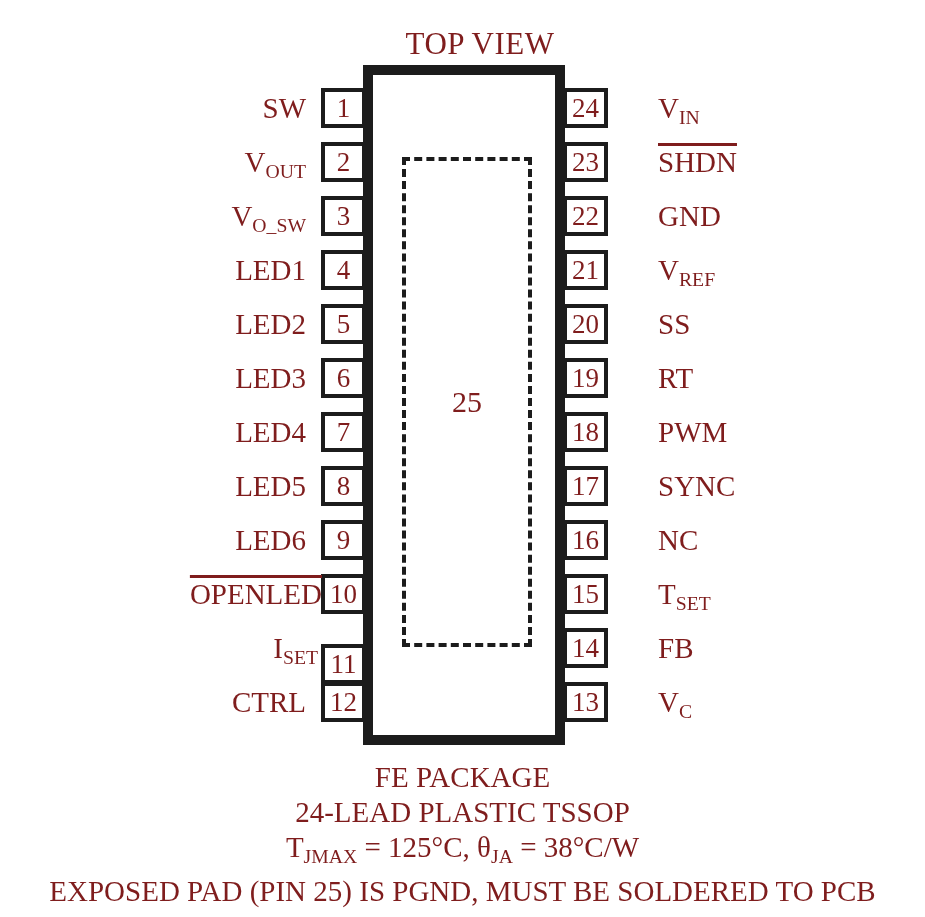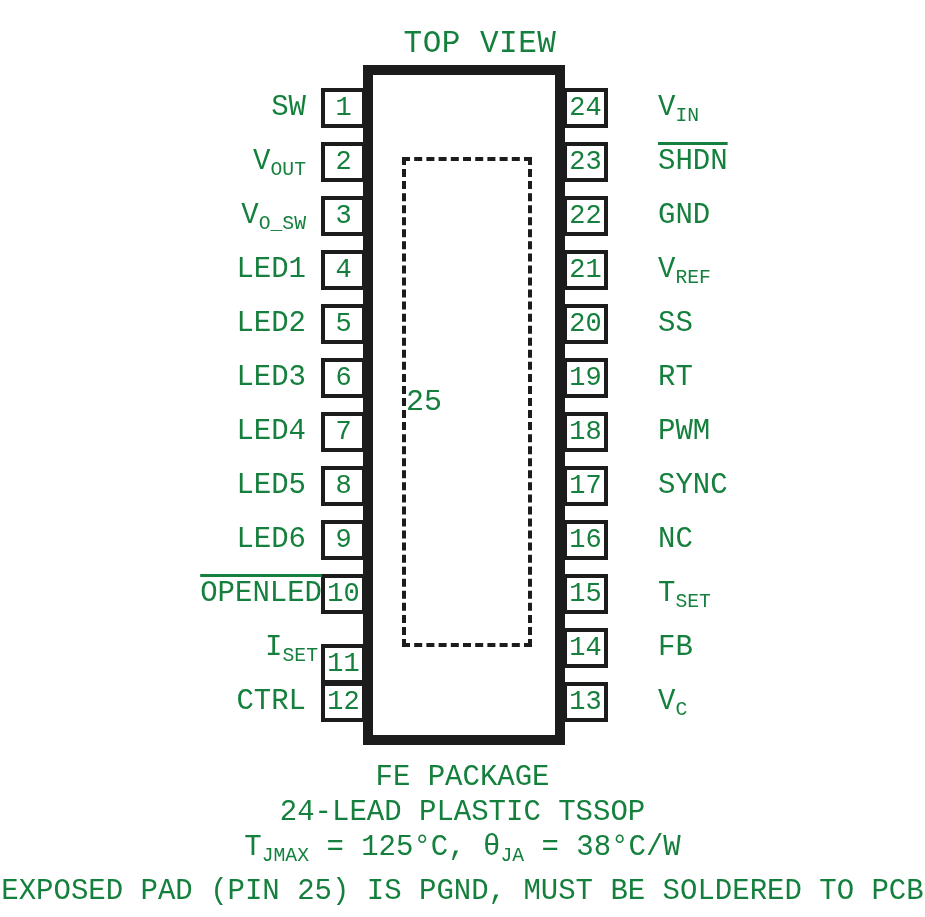--- a/index.html
+++ b/index.html
@@ -5,22 +5,22 @@
   html, body {
     margin: 0;
     padding: 0;
     background: #ffffff;
   }
   .stage {
     position: relative;
     width: 925px;
     height: 917px;
     background: #ffffff;
-    color: #15803d;
-    font-family: Liberation Mono, monospace;
+    color: #7f1d1d;
+    font-family: Liberation Serif, serif;
     overflow: hidden;
   }
   .diagram-title {
     position: absolute;
     top: 26px;
     left: 330px;
     width: 300px;
     text-align: center;
     font-size: 31px;
     font-weight: 500;
@@ -40,20 +40,21 @@
   .exposed-pad {
     position: absolute;
     left: 402px;
     top: 157px;
     width: 130px;
     height: 490px;
     border: 4px dashed #1c1c1c;
     box-sizing: border-box;
     display: flex;
     align-items: center;
+    justify-content: center;
     font-size: 30px;
   }
   .pin-box {
     position: absolute;
     width: 45px;
     height: 40px;
     border: 4px solid #1c1c1c;
     box-sizing: border-box;
     background: #ffffff;
     display: flex;

